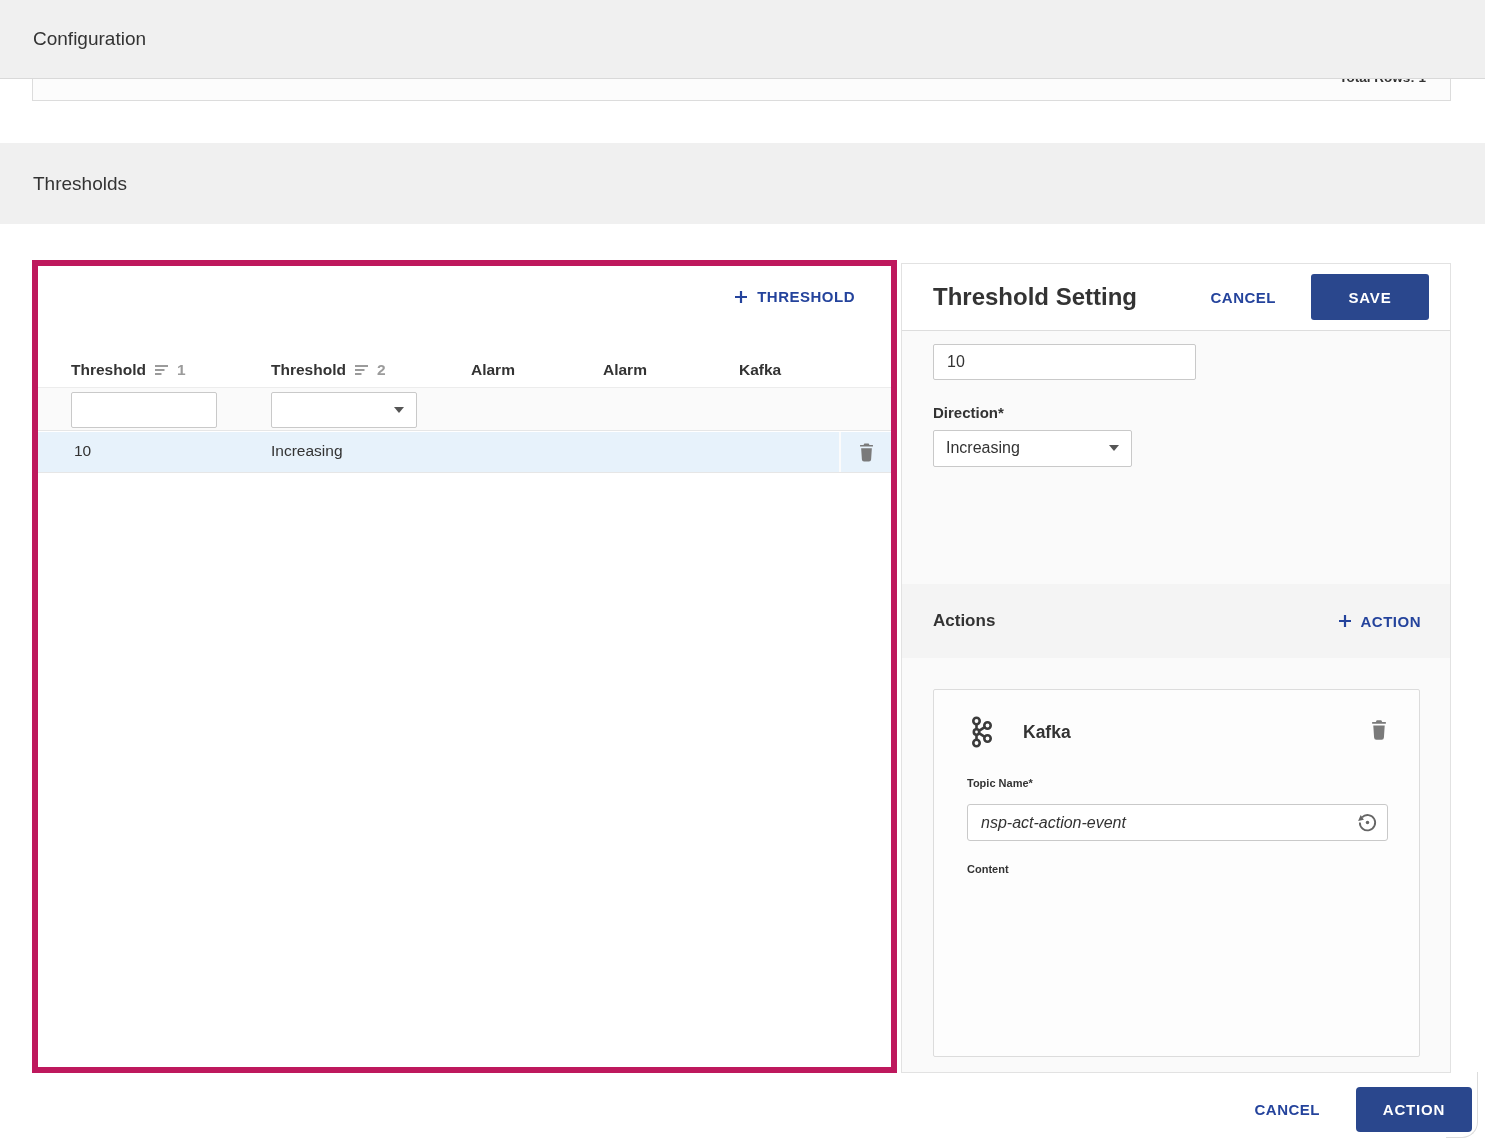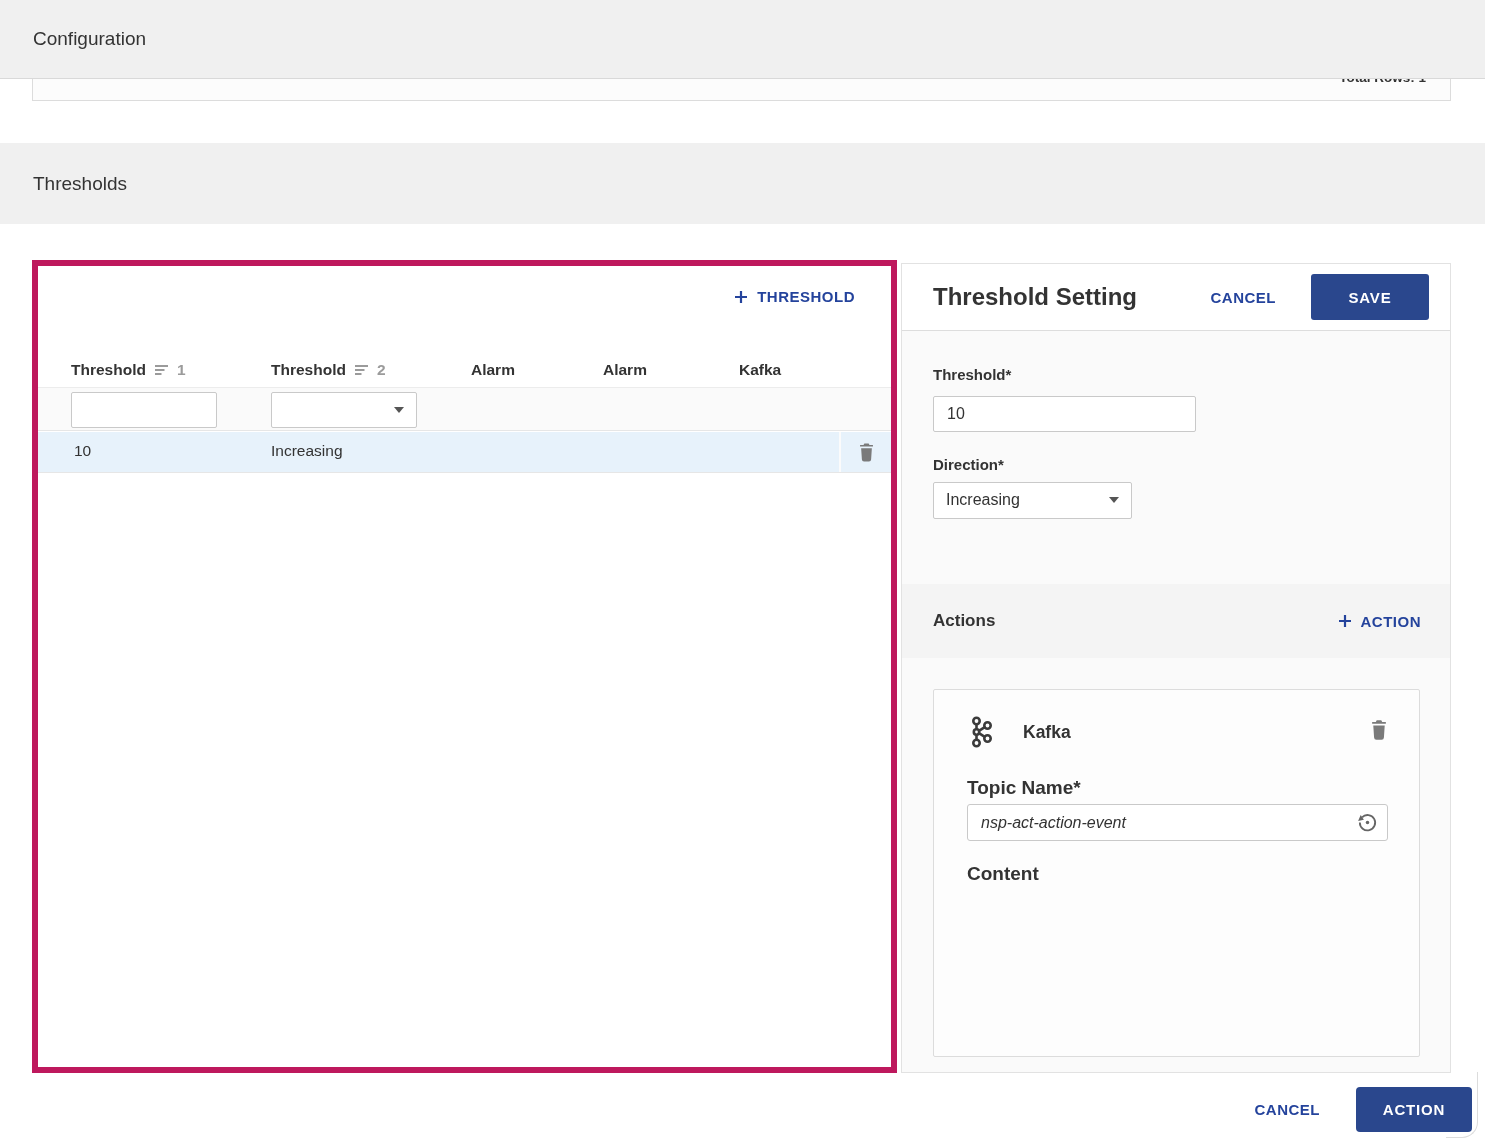--- a/index.html
+++ b/index.html
@@ -77,21 +77,21 @@
   .actions-band { position:absolute; top:320px; left:0; right:0; height:74px; background:#f4f4f4;
     display:flex; align-items:center; justify-content:space-between; padding:0 29px 0 31px; }
   .actions-title { font-size:17px; font-weight:700; }
 
   .kafka-card { position:absolute; left:31px; top:425px; width:487px; height:368px;
     background:#fdfdfd; border:1px solid #dcdcdc; border-radius:2px; }
   .card-head { position:absolute; left:0; top:0; right:0; height:70px; }
   .kafka-logo { position:absolute; left:34px; top:26px; }
   .card-title { position:absolute; left:89px; top:32px; font-size:17.5px; font-weight:700; }
   .card-trash { position:absolute; right:32px; top:30px; background:none; border:none; cursor:pointer; }
-  .card-label { position:absolute; left:33px; font-size:19px; font-weight:700; }
+  .card-label { position:absolute; left:33px; font-size:11px; font-weight:700; }
   .lbl-topic { top:87px; } .lbl-content { top:173px; }
   .topic-wrap { position:absolute; left:33px; top:114px; width:421px; }
   .topic-input { width:100%; height:37px; border-radius:3px;font-style:italic; }
   .history-icon-btn { position:absolute; right:9px; top:7px; background:none; border:none; cursor:pointer; }
   .content-textarea { position:absolute; left:33px; top:200px; width:421px; height:124px;
     border:2px solid #3f8fd8; border-radius:2px; background:#fff; padding:10px 12px; font-size:16px;
     color:#333; font-family:"Liberation Sans", sans-serif; resize:both; }
 
   
   .footer { position:absolute; left:0; top:1073px; width:100%; height:73px; background:#fff;
@@ -197,21 +197,20 @@
   <aside class="right-panel">
 
     <div class="panel-header">
       <div class="panel-title">Threshold Setting</div>
       <div class="spacer"></div>
       <button class="link-btn cancel-link">CANCEL</button>
       <button class="primary-btn save-btn">SAVE</button>
     </div>
 
     <div class="form-area">
-      <label class="field-label lbl-threshold">Threshold*</label>
       <input class="text-input threshold-input" type="text" value="10" style="">
 
       <label class="field-label lbl-direction">Direction*</label>
       <div class="direction-row">
         <div class="select-box direction-select">
           <span>Increasing</span>
           <span class="caret"></span>
         </div>
         <button class="clear-icon-btn">
           <span>

